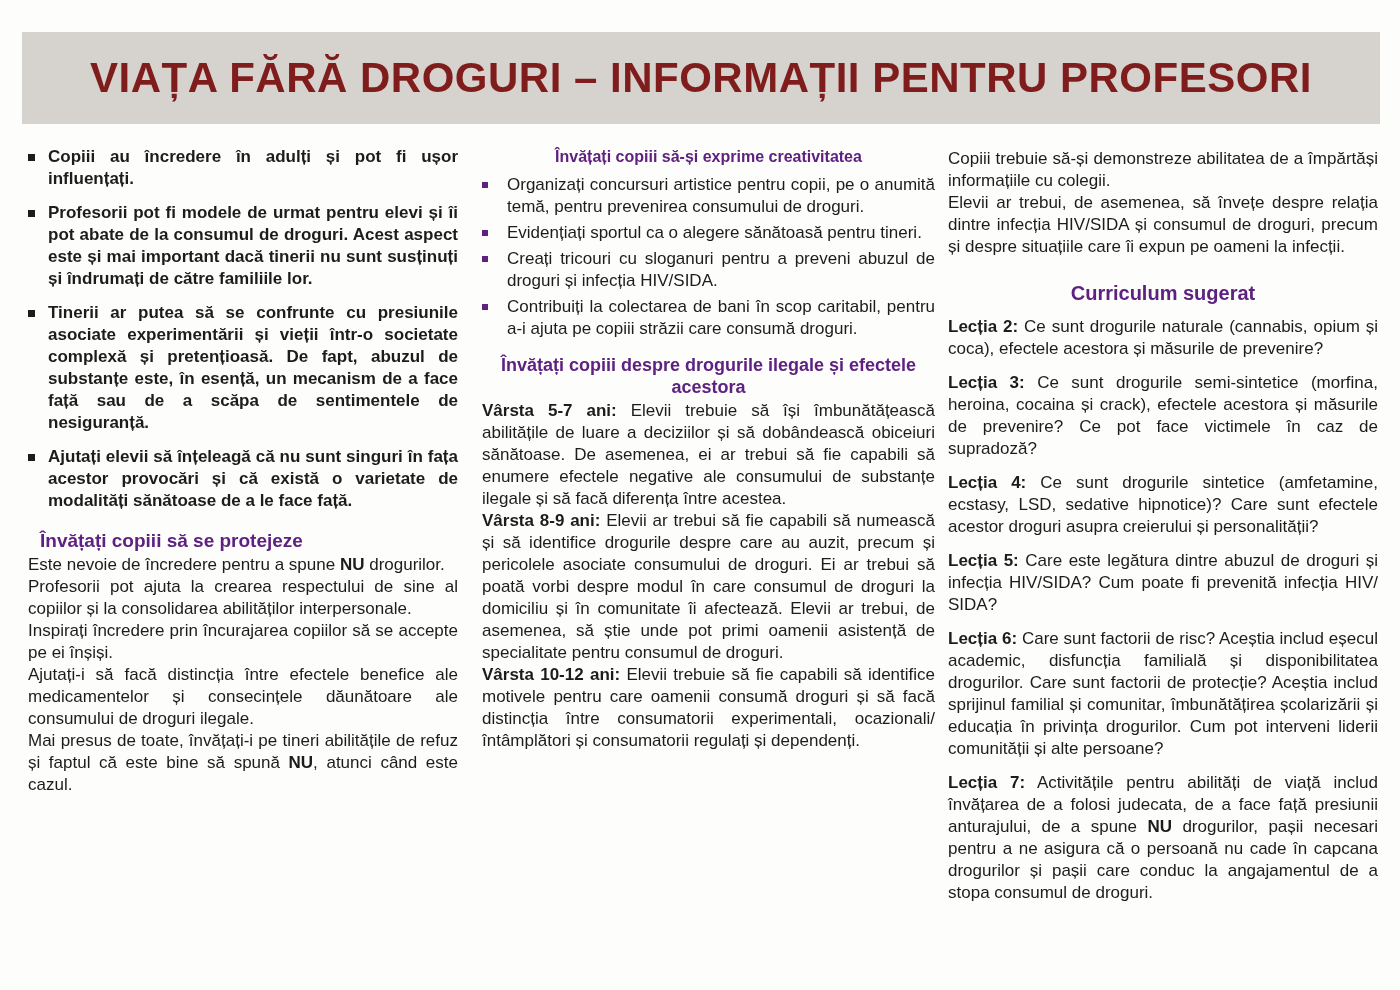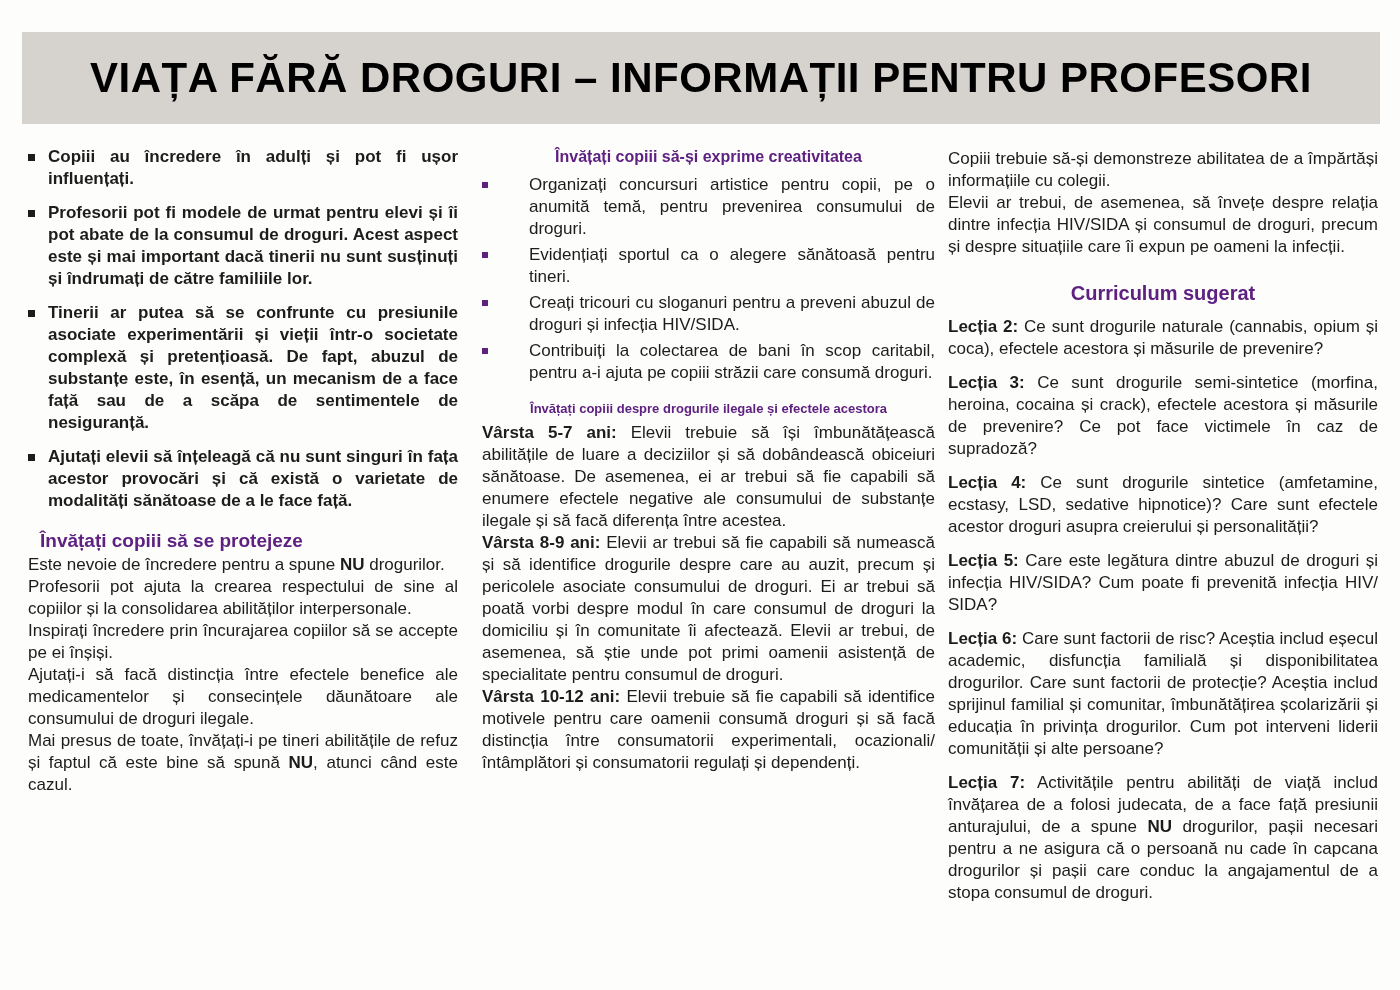--- a/index.html
+++ b/index.html
@@ -6,39 +6,39 @@
   body{
     width:1400px;height:990px;position:relative;overflow:hidden;
     background:#fdfdfb;color:#1c1c1c;
     font-family:"Liberation Sans", sans-serif;
   }
   .title-band{
     position:absolute;left:22px;top:32px;width:1358px;height:92px;
     background:#d6d2cd;display:flex;align-items:center;justify-content:center;
   }
   .page-title{
-    font-size:42px;font-weight:bold;color:#000000;letter-spacing:.5px;white-space:nowrap;
+    font-size:42px;font-weight:bold;color:#7f1d1d;letter-spacing:.5px;white-space:nowrap;
   }
   .col{position:absolute;font-size:17px;line-height:22px;text-align:justify;}
   .col1{left:28px;top:146px;width:430px;}
   .col2{left:482px;top:146px;width:453px;}
   .col3{left:948px;top:148px;width:430px;}
   p{margin:0;}
   .b-item{display:flex;margin-bottom:12px;justify-content:space-between;}
-  .col2 .b-item{margin-bottom:4px;gap:22px;}
+  .col2 .b-item{margin-bottom:4px;}
   .marker{flex:0 0 20px;}
   .col2 .marker{flex:0 0 25px;}
   .sq{display:block;width:7px;height:7px;background:#1c1c1c;margin-top:8px;}
   .col2 .sq{width:6px;height:6px;background:#5e2181;}
   .b-text{flex:1;}
   .col1 .b-text{font-weight:bold;}
   .h-purple{color:#5e2181;font-weight:bold;}
   .protect-h{font-size:19px;text-align:left;margin:18px 12px 2px;}
   .center-h{font-size:16px;text-align:center;margin:0 0 6px;}
-  .center-h2{font-size:13px;text-align:center;margin:14px 0 2px;}
+  .center-h2{font-size:18px;text-align:center;margin:14px 0 2px;}
   .curriculum-h{font-size:20px;text-align:center;margin:24px 0 12px;}
   .lesson{margin-bottom:12px;}
   .lead{font-weight:bold;}
   strong{font-weight:bold;}
 </style>
 </head>
 <body>
 
 <div class="title-band">
   <div class="page-title">VIAȚA FĂRĂ DROGURI – INFORMAȚII PENTRU PROFESORI</div>

